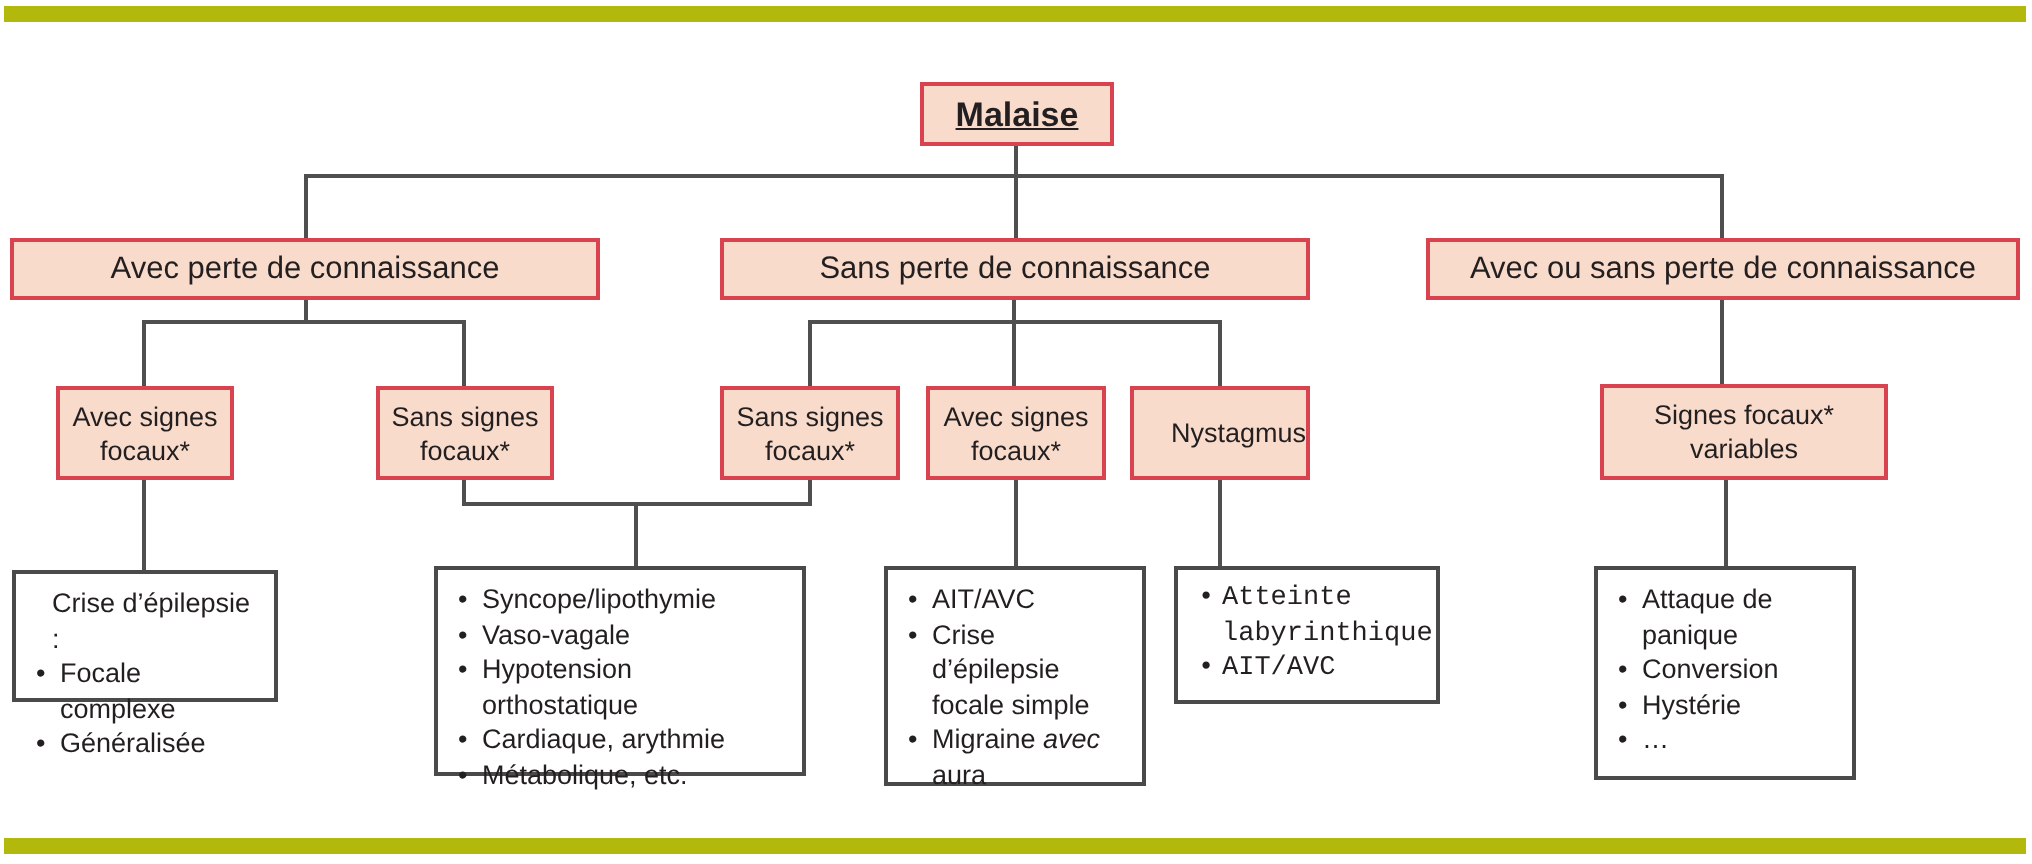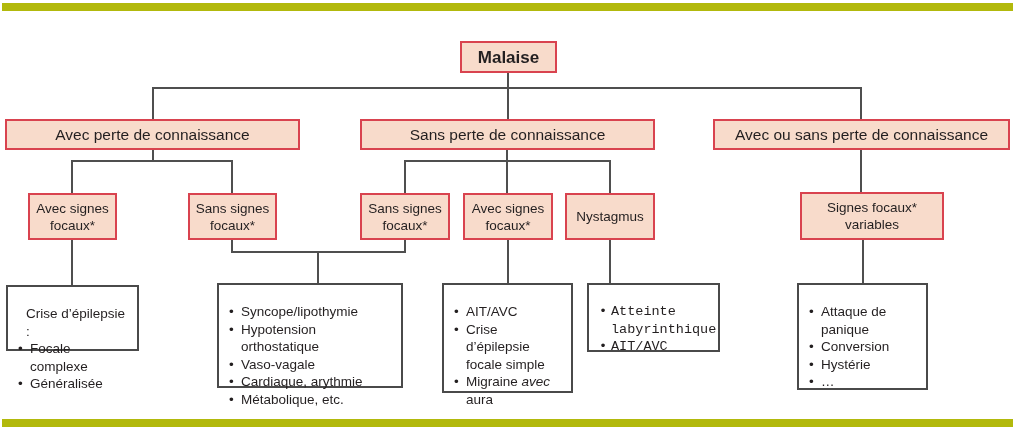--- a/index.html
+++ b/index.html
@@ -22,21 +22,21 @@
   .node{
     position:absolute;box-sizing:border-box;border:2px solid var(--node-border);
     background:var(--node-fill);display:flex;flex-direction:column;
     align-items:center;justify-content:center;text-align:center;line-height:17px;
   }
   .root-node{font-weight:bold;font-size:17px;}
   .branch{font-size:15.5px;}
   .crit{font-size:13.5px;}
   .outcome{
     position:absolute;box-sizing:border-box;border:2px solid var(--outcome-border);
-    background:#fff;font-size:13.5px;line-height:17.5px;padding:18px 6px 4px 8px;
+    background:#fff;font-size:13.5px;line-height:17.5px;padding:6px 6px 4px 8px;
   }
   .outcome-heading{padding-left:10px;}
   ul.bullets{list-style:none;margin:0;padding:0;}
   ul.bullets li{position:relative;padding-left:14px;}
   ul.bullets li::before{content:"\2022";position:absolute;left:2px;}
 </style>
 </head>
 <body>
 
 <div class="stage">
@@ -61,21 +61,21 @@
     <line x1="72" y1="240" x2="72" y2="286"></line>
     <line x1="232" y1="240" x2="232" y2="253"></line>
     <line x1="405" y1="240" x2="405" y2="253"></line>
     <line x1="231" y1="252" x2="406" y2="252"></line>
     <line x1="318" y1="252" x2="318" y2="284"></line>
     <line x1="508" y1="240" x2="508" y2="284"></line>
     <line x1="610" y1="240" x2="610" y2="284"></line>
     <line x1="863" y1="240" x2="863" y2="284"></line>
   </svg>
 
-  <div class="node root-node" style="left:460px;top:41px;width:97px;height:32px;">
+  <div class="node root-node" style="left:460px;top:41px;width:97px;height:32px;text-decoration:underline;">
     <span>Malaise</span>
   </div>
 
   <div class="node branch" style="left:5px;top:119px;width:295px;height:31px;">
     <span>Avec perte de connaissance</span>
   </div>
   <div class="node branch" style="left:360px;top:119px;width:295px;height:31px;">
     <span>Sans perte de connaissance</span>
   </div>
   <div class="node branch" style="left:713px;top:119px;width:297px;height:31px;">
@@ -91,41 +91,41 @@
     <span>focaux*</span>
   </div>
   <div class="node crit" style="left:360px;top:193px;width:90px;height:47px;">
     <span>Sans signes</span>
     <span>focaux*</span>
   </div>
   <div class="node crit" style="left:463px;top:193px;width:90px;height:47px;">
     <span>Avec signes</span>
     <span>focaux*</span>
   </div>
-  <div class="node crit" style="left:565px;top:193px;width:90px;height:47px;">
+  <div class="node crit" style="left:565px;top:193px;width:90px;height:47px;align-items:flex-end;">
     <span>Nystagmus</span>
     <span></span>
   </div>
   <div class="node crit" style="left:800px;top:192px;width:144px;height:48px;">
     <span>Signes focaux*</span>
     <span>variables</span>
   </div>
 
   <div class="outcome" style="left:6px;top:285px;width:133px;height:66px;">
     <div class="outcome-heading">Crise d’épilepsie :</div>
     <ul class="bullets">
         <li>Focale complexe</li>
         <li>Généralisée</li>
       </ul>
   </div>
   <div class="outcome" style="left:217px;top:283px;width:186px;height:105px;">
     <ul class="bullets">
         <li>Syncope/lipothymie</li>
+        <li>Vaso-vagale</li>
         <li>Hypotension orthostatique</li>
-        <li>Vaso-vagale</li>
         <li>Cardiaque, arythmie</li>
         <li>Métabolique, etc.</li>
       </ul>
   </div>
   <div class="outcome" style="left:442px;top:283px;width:131px;height:110px;">
     <ul class="bullets">
         <li>AIT/AVC</li>
         <li>Crise d’épilepsie focale simple</li>
         <li>Migraine <i>avec</i> aura</li>
       </ul>

